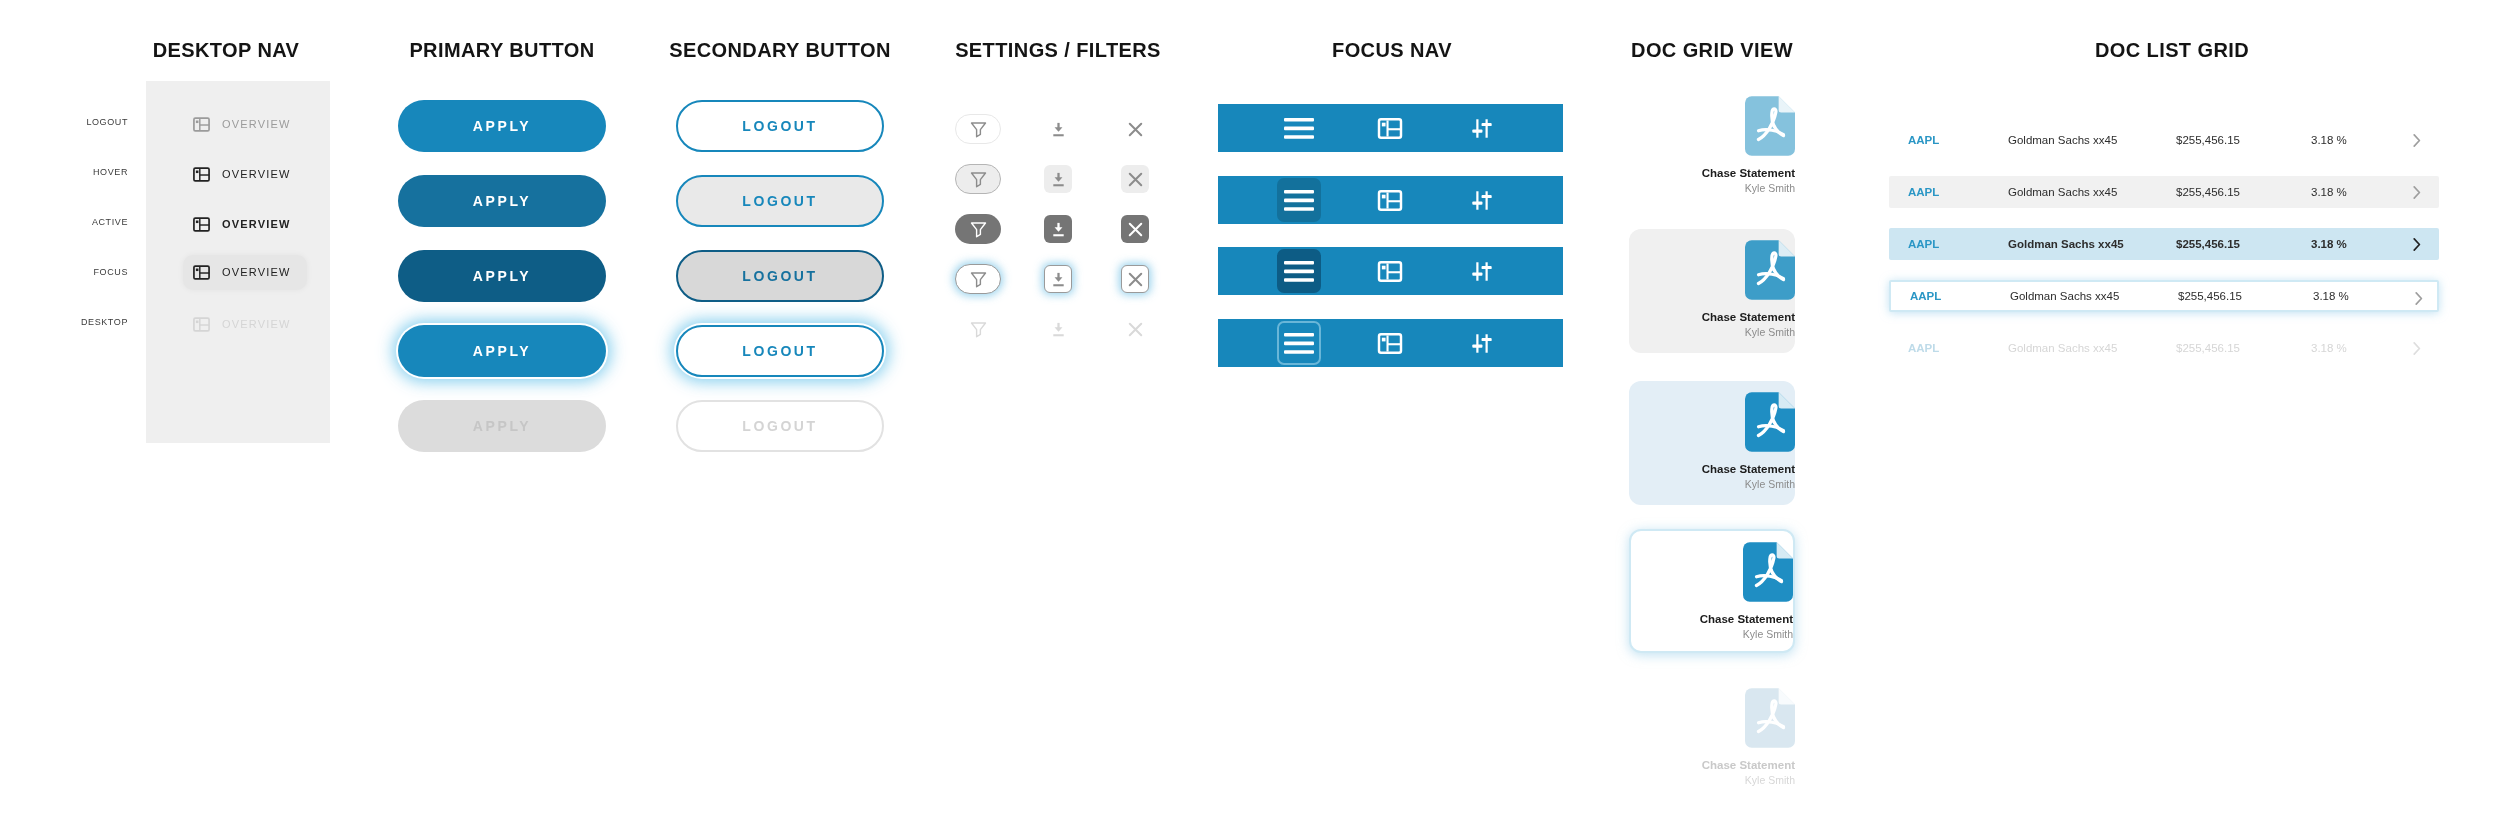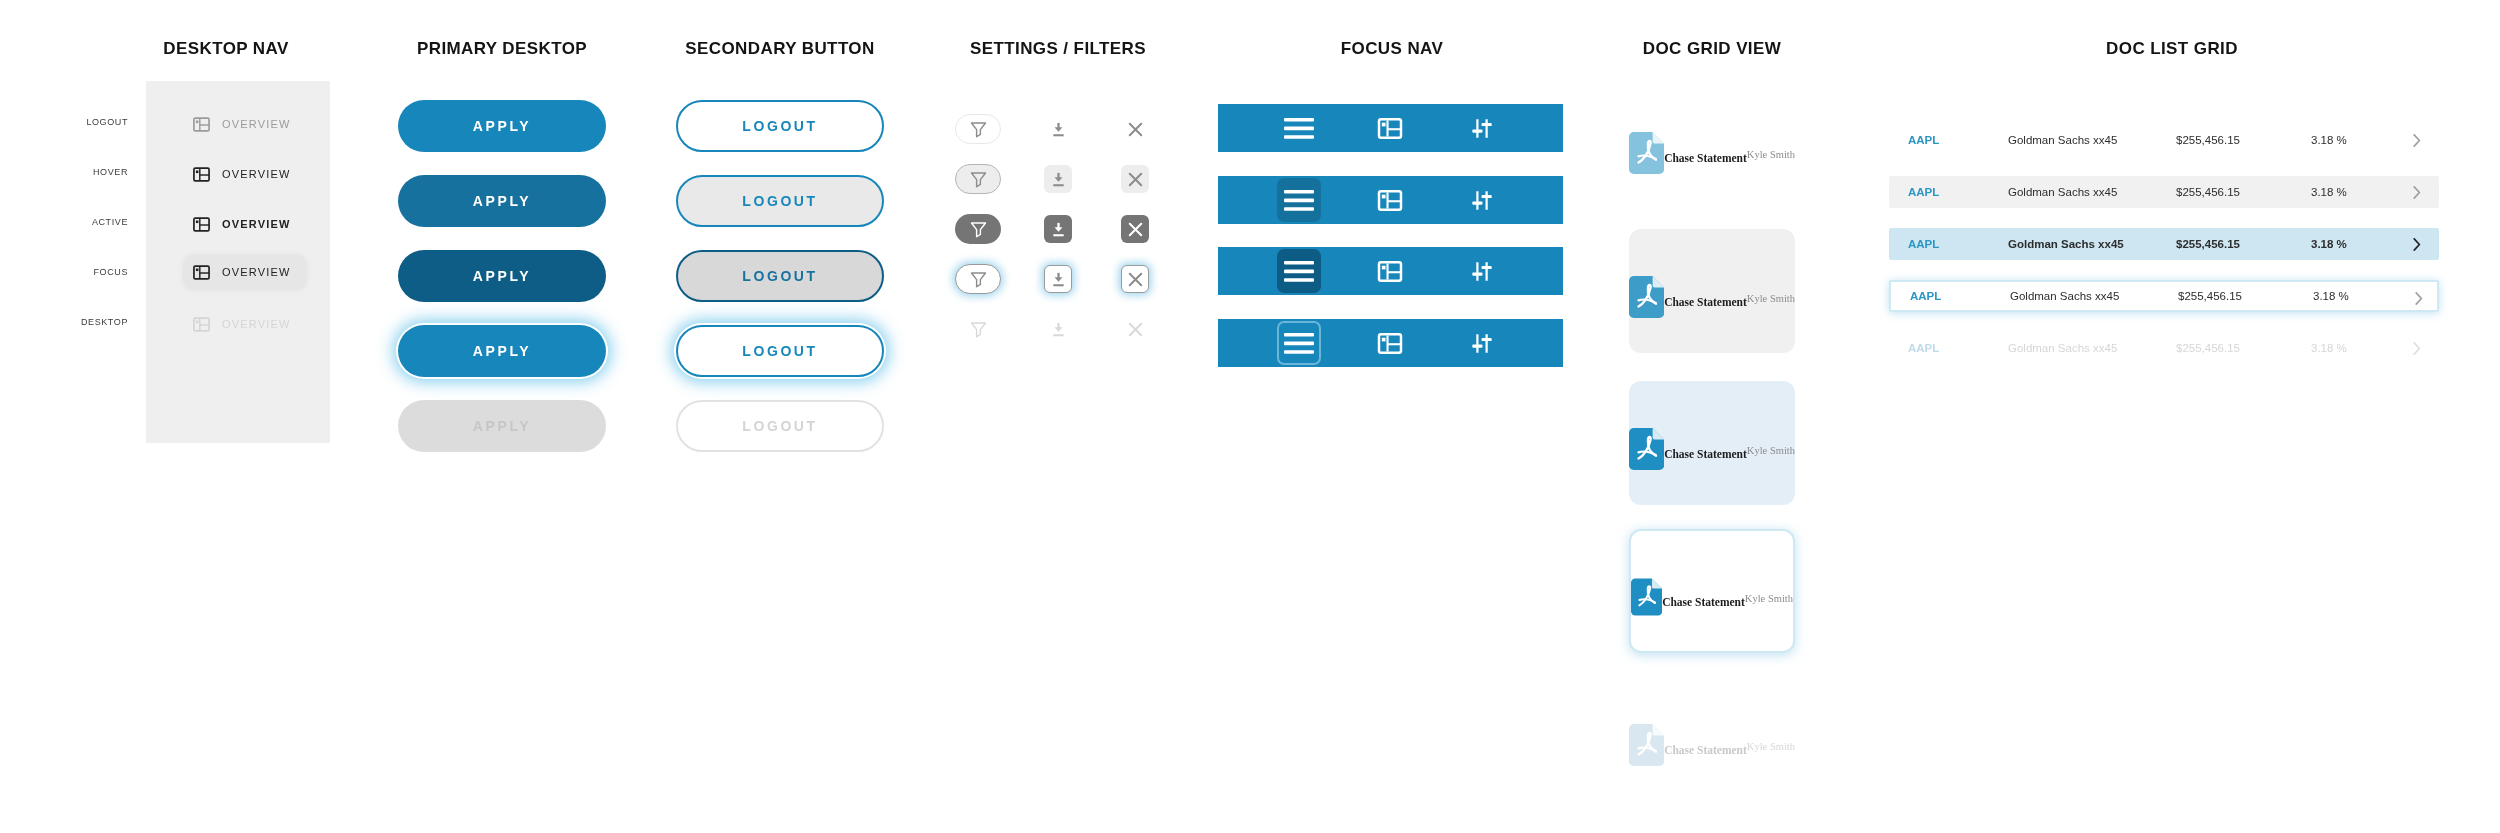--- a/index.html
+++ b/index.html
@@ -1,18 +1,18 @@
 <!DOCTYPE html>
 <html><head>
 <meta charset="utf-8">
 <style>
   html,body{margin:0;padding:0;background:#fff;}
   .canvas{position:relative;width:2500px;height:833px;background:#ffffff;overflow:hidden;
           font-family:"Liberation Sans",sans-serif;color:#1a1a1a;}
-  .col-header{position:absolute;top:39px;transform:translateX(-50%);font-size:17px;font-weight:bold;
+  .col-header{position:absolute;top:39px;transform:translateX(-50%);font-size:20px;font-weight:bold;
               letter-spacing:.4px;color:#141414;white-space:nowrap;}
   
   .state-label{position:absolute;left:38px;width:90px;text-align:right;font-size:9px;font-weight:500;
                letter-spacing:.6px;color:#3a3a3a;white-space:nowrap;}
   
   .nav-panel{position:absolute;left:146px;top:81px;width:184px;height:362px;background:#efefef;}
   .nav-row{position:absolute;left:0;width:100%;height:50px;display:flex;align-items:center;
            padding-left:47px;box-sizing:border-box;}
   .nav-row .pill{display:flex;align-items:center;gap:12px;}
   .nav-row .ic{width:17px;height:15px;flex:0 0 auto;}
@@ -56,21 +56,21 @@
          border-radius:7px;display:flex;align-items:center;justify-content:center;color:#ffffff;
          box-sizing:border-box;}
   .mslot.hover{background:#13719c;}
   .mslot.active{background:#0d5c85;}
   .mslot.focus{border:2px solid #69b6d8;}
   .mslot .ic-menu{width:30px;height:21px;}
   .mslot .ic-ov{width:26px;height:21px;}
   .mslot .ic-tune{width:24px;height:21px;}
   
   .card{position:absolute;left:1629px;width:166px;height:124px;border-radius:12px;display:flex;
-        flex-direction:row;align-items:center;padding-top:11px;box-sizing:border-box;font-family:Liberation Serif, serif;}
+        flex-direction:column;align-items:flex-end;padding-top:11px;box-sizing:border-box;}
   .card .pdf{width:50px;height:60px;color:#85c2dd;}
   .card .title{margin-top:11px;font-size:11.5px;font-weight:bold;color:#1c1c1c;white-space:nowrap;}
   .card .sub{margin-top:3px;font-size:10.5px;color:#8c8c8c;white-space:nowrap;}
   .card.hover{background:#f0f0f0;}
   .card.hover .pdf{color:#3d9dc8;}
   .card.active{background:#e3eef6;}
   .card.active .pdf,.card.focus .pdf{color:#1f8ec3;}
   .card.focus{background:#ffffff;border:2px solid #cfe9f4;box-shadow:0 2px 12px rgba(140,200,230,.55);}
   .card.disabled .pdf{color:#d9e7f0;}
   .card.disabled .title{color:#c9c9c9;}
@@ -135,21 +135,21 @@
     <path d="M7 0h28l17 17v38a7 7 0 0 1-7 7H7a7 7 0 0 1-7-7V7a7 7 0 0 1 7-7z" fill="currentColor"></path>
     <path d="M35 0l17 17H37.6A2.6 2.6 0 0 1 35 14.4z" fill="#ffffff" opacity=".82"></path>
     <path d="M14 45c8-4 16-17 18-28c1-5-3.5-5-4 0c-1 11 3 19 12 24" fill="none" stroke="#ffffff" stroke-width="3.4" stroke-linecap="round"></path>
     <path d="M14 36c9-3 20 0 26 4" fill="none" stroke="#ffffff" stroke-width="3.2" stroke-linecap="round"></path>
   </symbol>
 </svg>
 
 <div class="canvas">
 
   <div class="col-header" style="left:226px">DESKTOP NAV</div>
-  <div class="col-header" style="left:502px">PRIMARY DESKTOP</div>
+  <div class="col-header" style="left:502px">PRIMARY BUTTON</div>
   <div class="col-header" style="left:780px">SECONDARY BUTTON</div>
   <div class="col-header" style="left:1058px">SETTINGS / FILTERS</div>
   <div class="col-header" style="left:1392px">FOCUS NAV</div>
   <div class="col-header" style="left:1712px">DOC GRID VIEW</div>
   <div class="col-header" style="left:2172px">DOC LIST GRID</div>
 
   <div class="state-label" style="top:117px">LOGOUT</div>
   <div class="state-label" style="top:167px">HOVER</div>
   <div class="state-label" style="top:217px">ACTIVE</div>
   <div class="state-label" style="top:267px">FOCUS</div>

